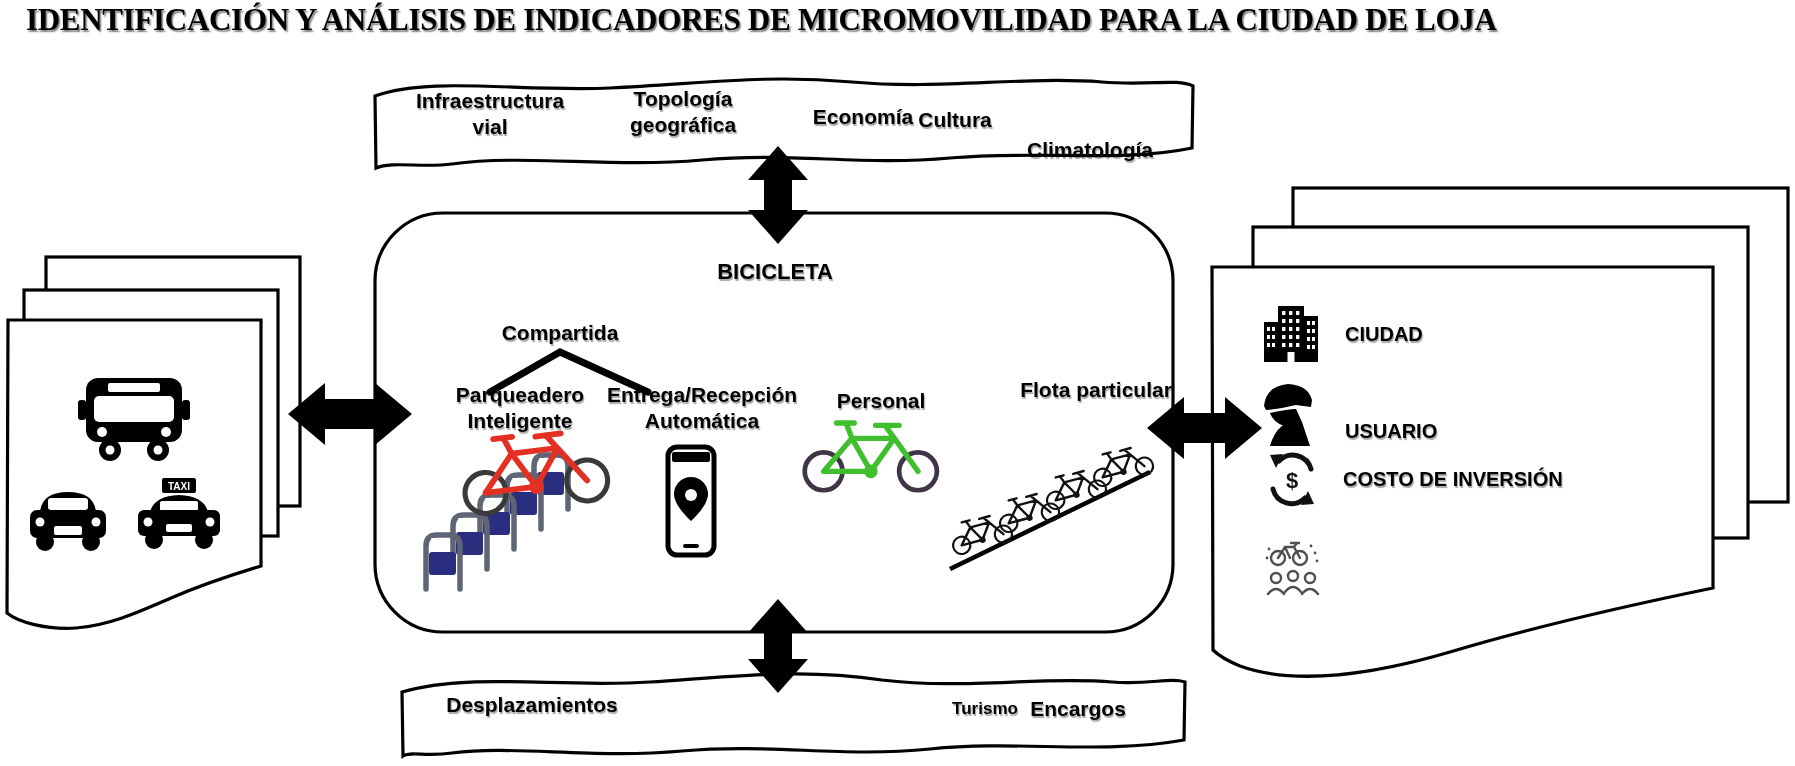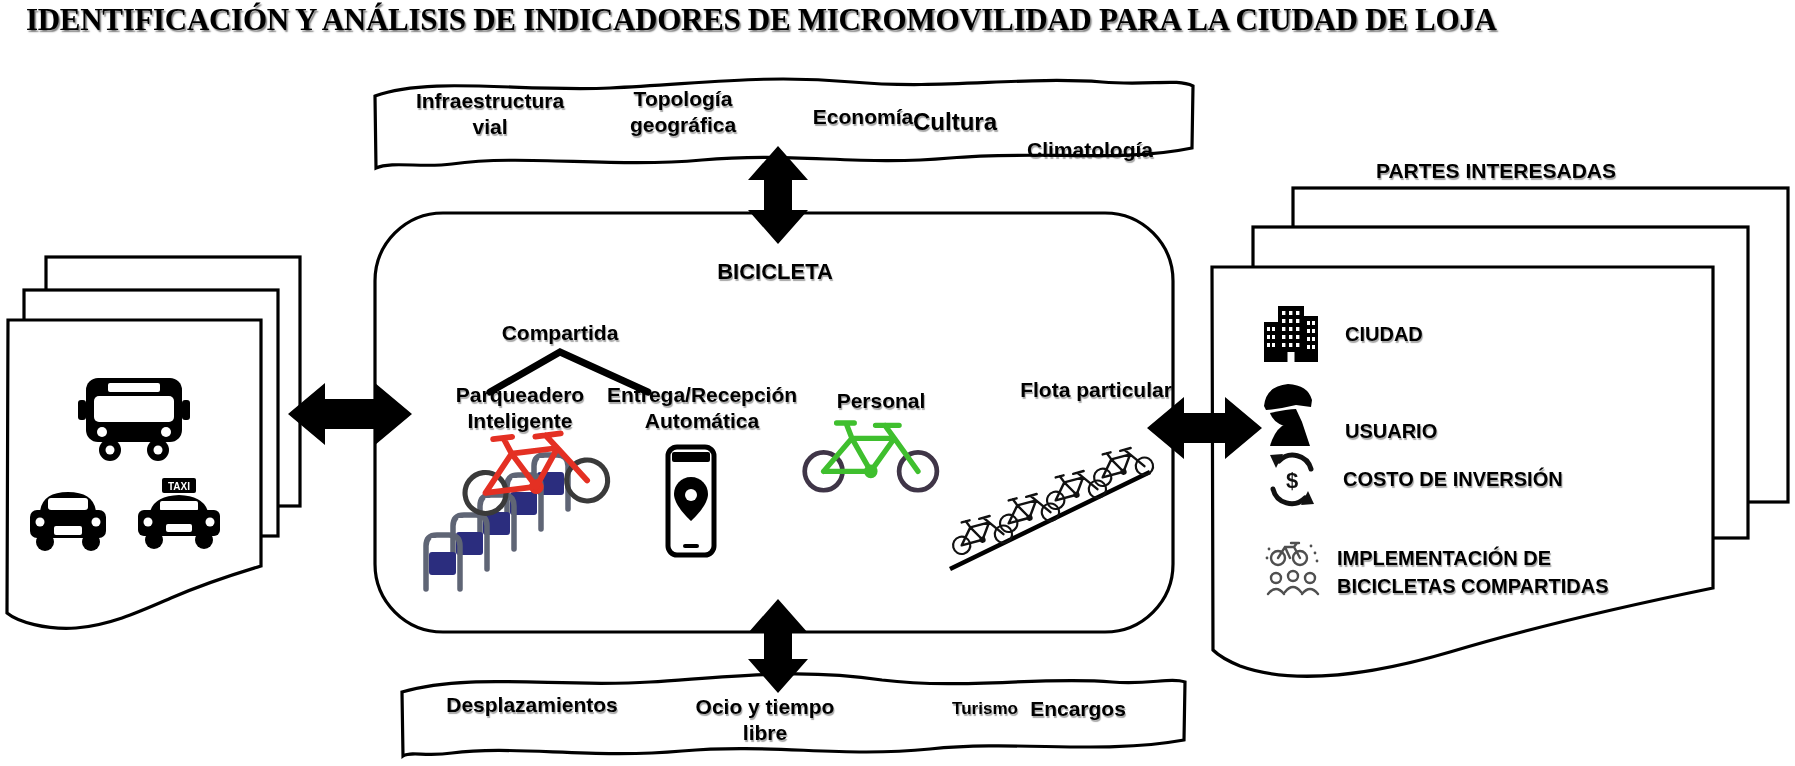--- a/index.html
+++ b/index.html
@@ -209,35 +209,32 @@
           <circle cx="1" cy="18" r="1.4"></circle>
       </g>
     </g>
   </svg>
 
   <div class="title">IDENTIFICACIÓN Y ANÁLISIS DE INDICADORES DE MICROMOVILIDAD PARA LA CIUDAD DE LOJA</div>
 
   <div class="lbl" style="left:405px;top:88px;width:170px;font-size:21px;">Infraestructura vial</div>
   <div class="lbl" style="left:618px;top:86px;width:130px;font-size:21px;">Topología geográfica</div>
   <div class="lbl nowrap" style="left:827px;top:104px;font-size:21px;margin-left:36px;">Economía</div>
-  <div class="lbl nowrap" style="left:955px;top:107px;font-size:24px;text-align:center;">Cultura</div>
+  <div class="lbl nowrap" style="left:955px;top:107px;font-size:21px;text-align:center;">Cultura</div>
   <div class="lbl nowrap" style="left:1090px;top:105px;font-size:21px;margin-top:32px;">Climatología</div>
 
   <div class="lbl nowrap" style="left:532px;top:692px;font-size:21px;">Desplazamientos</div>
-  <div class="lbl" style="left:685px;top:694px;width:160px;font-size:21px;">Ocio y tiempo libre</div>
   <div class="lbl nowrap" style="left:985px;top:699px;font-size:17px;">Turismo</div>
   <div class="lbl nowrap" style="left:1078px;top:696px;font-size:21px;">Encargos</div>
 
   <div class="lbl nowrap" style="left:775px;top:259px;font-size:22px;">BICICLETA</div>
   <div class="lbl nowrap" style="left:560px;top:320px;font-size:21px;">Compartida</div>
   <div class="lbl" style="left:430px;top:382px;width:180px;font-size:21px;">Parqueadero Inteligente</div>
   <div class="lbl" style="left:592px;top:382px;width:220px;font-size:21px;">Entrega/Recepción Automática</div>
   <div class="lbl nowrap" style="left:881px;top:388px;font-size:21px;">Personal</div>
   <div class="lbl nowrap" style="left:1048px;top:377px;font-size:21px;margin-left:48px;">Flota particular</div>
 
 
-  <div class="lbl nowrap" style="left:1496px;top:158px;font-size:21px;">PARTES INTERESADAS</div>
   <div class="lbl nowrap" style="left:1345px;top:322px;font-size:20px;transform:none;">CIUDAD</div>
   <div class="lbl nowrap" style="left:1345px;top:419px;font-size:20px;transform:none;">USUARIO</div>
   <div class="lbl nowrap" style="left:1343px;top:467px;font-size:20px;transform:none;">COSTO DE INVERSIÓN</div>
-  <div class="lbl" style="left:1337px;top:544px;width:310px;font-size:20px;text-align:left;line-height:1.4;">IMPLEMENTACIÓN DE BICICLETAS COMPARTIDAS</div>
 
 </div>
 
 </body></html>

